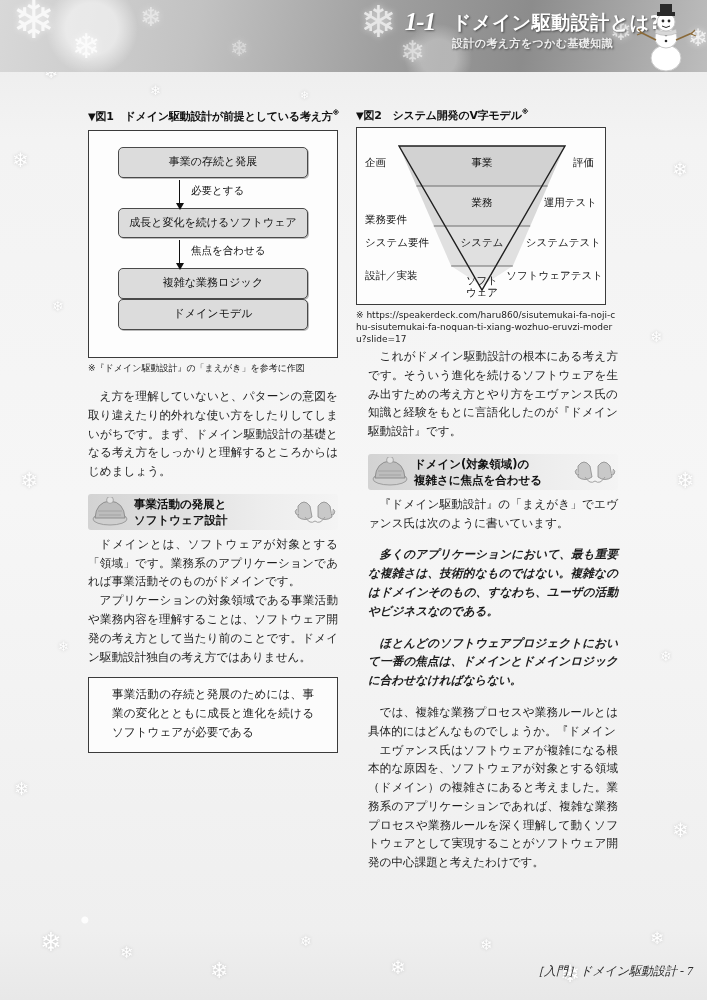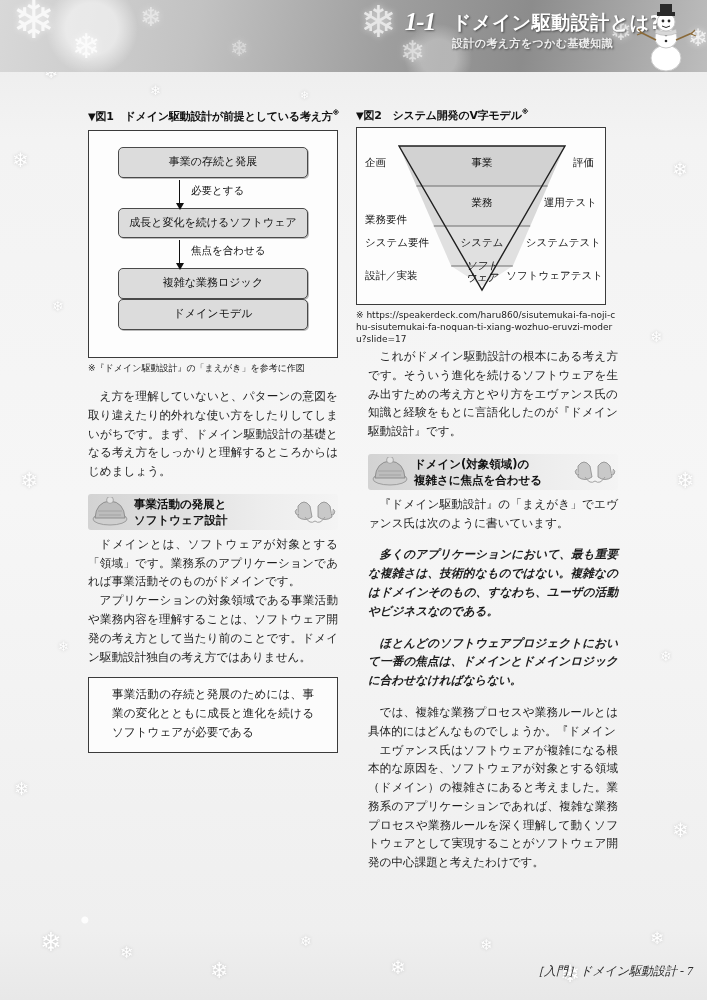--- a/index.html
+++ b/index.html
@@ -382,21 +382,21 @@
       </svg>
 
       <div class="v-label" style="left:8px;  top:28px;">企画</div>
       <div class="v-label" style="left:8px;  top:68px;margin-top:17px;">業務要件</div>
       <div class="v-label" style="left:8px;  top:108px;">システム要件</div>
       <div class="v-label" style="left:8px;  top:141px;">設計／実装</div>
 
       <div class="v-label center" style="left:90px; width:70px; top:28px;">事業</div>
       <div class="v-label center" style="left:90px; width:70px; top:68px;">業務</div>
       <div class="v-label center" style="left:90px; width:70px; top:108px;">システム</div>
-      <div class="v-label center" style="left:97px; width:56px; top:131px; line-height:1.15;font-style:italic;">
+      <div class="v-label center" style="left:97px; width:56px; top:146px; line-height:1.15;">
         <div>ソフト</div>
         <div>ウェア</div>
       </div>
 
       <div class="v-label" style="right:11px; top:28px;">評価</div>
       <div class="v-label" style="right:8px; top:68px;">運用テスト</div>
       <div class="v-label" style="right:4px; top:108px;">システムテスト</div>
       <div class="v-label" style="right:2px; top:141px;">ソフトウェアテスト</div>
     </div>
 

